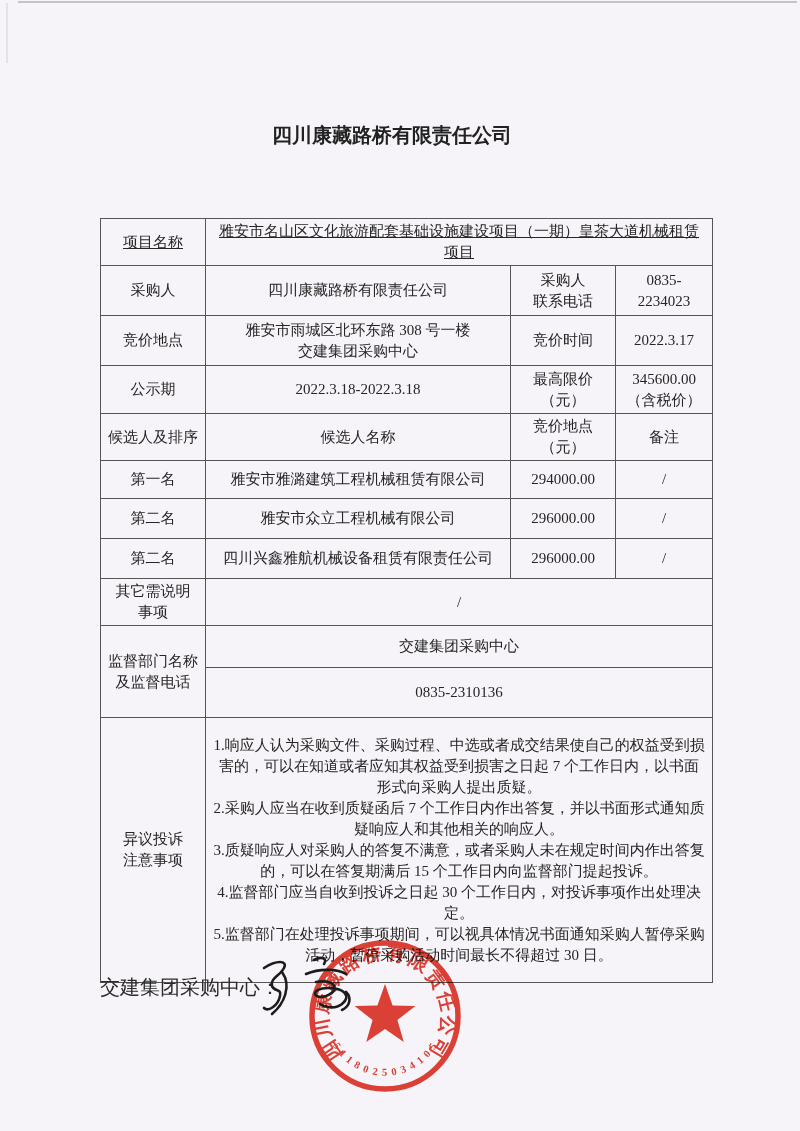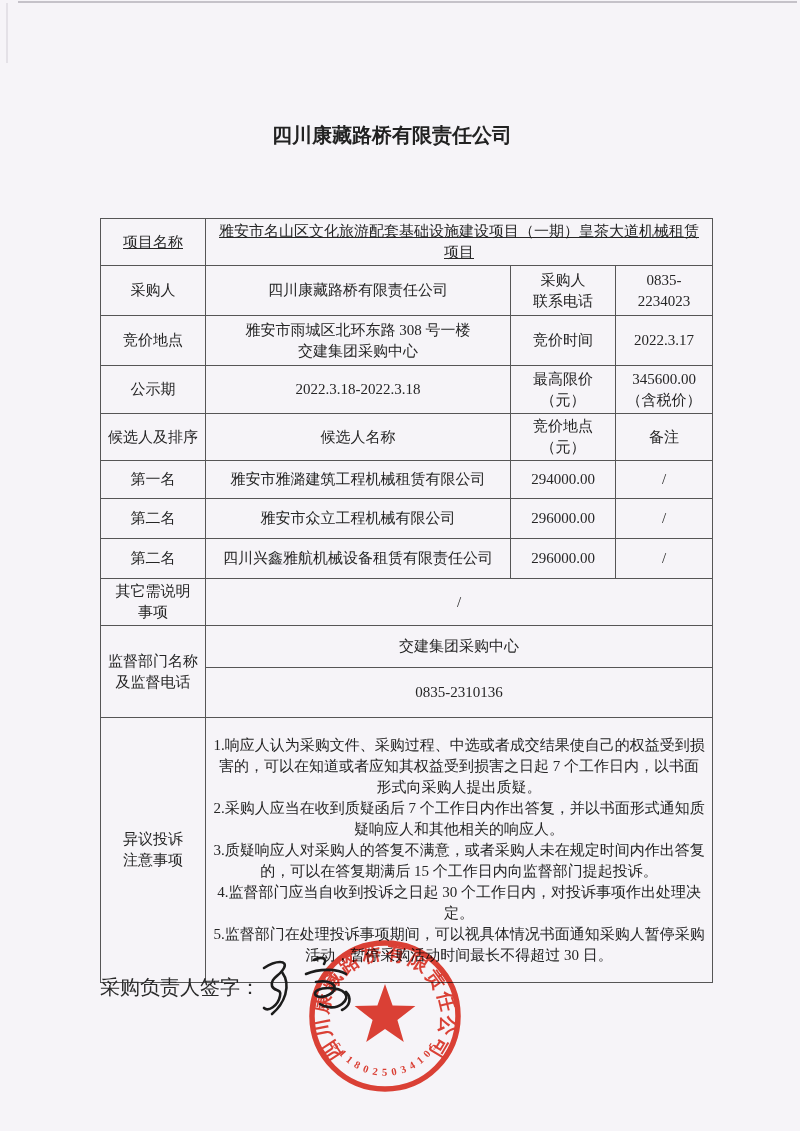--- a/index.html
+++ b/index.html
@@ -148,21 +148,21 @@
       <p>2.采购人应当在收到质疑函后 7 个工作日内作出答复，并以书面形式通知质疑响应人和其他相关的响应人。</p>
       <p>3.质疑响应人对采购人的答复不满意，或者采购人未在规定时间内作出答复的，可以在答复期满后 15 个工作日内向监督部门提起投诉。</p>
       <p>4.监督部门应当自收到投诉之日起 30 个工作日内，对投诉事项作出处理决定。</p>
       <p>5.监督部门在处理投诉事项期间，可以视具体情况书面通知采购人暂停采购活动，暂停采购活动时间最长不得超过 30 日。</p>
     </td>
   </tr>
 </tbody>
   </table>
 
 <div class="signature-row">
-  <span>采购负责人签字：</span>
+  <span>交建集团采购中心：</span>
 </div>
 
 <svg class="sig-svg" width="130" height="70" viewBox="0 0 130 70">
   <g fill="none" stroke="#1c1c1c" stroke-width="2.6" stroke-linecap="round" stroke-linejoin="round">
     <path d="M6,16 C 18,8 30,8 26,16 C 22,24 12,26 14,34 C 16,40 24,36 22,44 C 20,54 10,60 6,56"></path>
     <path d="M24,20 C 34,34 26,52 14,62"></path>
     <path d="M56,8 C 63,4 70,6 66,12"></path>
     <path d="M48,22 C 62,16 80,17 88,22"></path>
     <path d="M58,30 C 76,26 84,38 68,44 C 54,48 52,36 70,36 C 86,36 94,44 84,52 C 78,57 68,56 62,52"></path>
     <path d="M88,40 C 94,46 92,54 84,58"></path>

